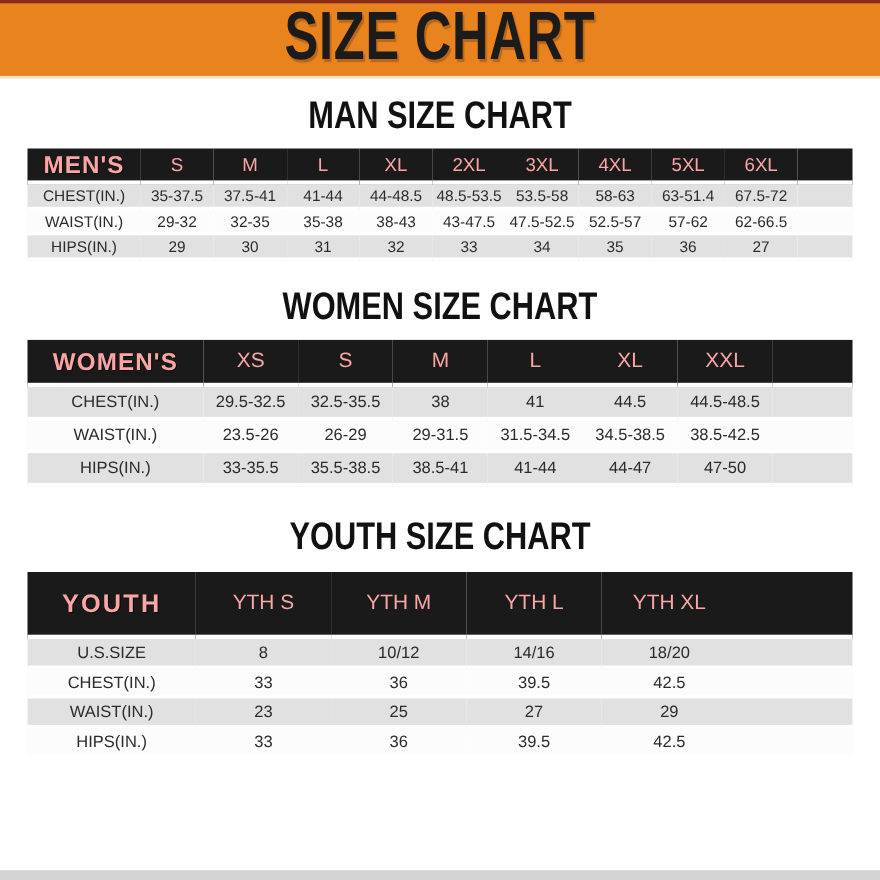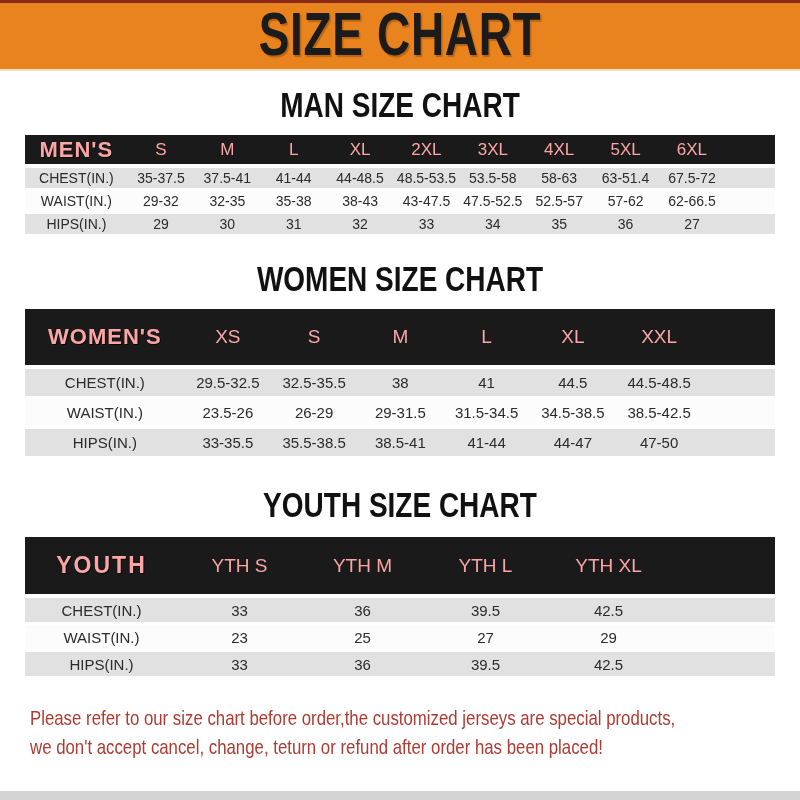--- a/index.html
+++ b/index.html
@@ -83,21 +83,21 @@
   }
   .sizetable tbody tr:nth-child(odd) td  { background: #e1e1e1; }
   .sizetable tbody tr:nth-child(even) td { background: #fcfcfc; }
 
   .tbl-men  { margin-top: 12px; }
   .tbl-men thead th   { height: 33px; font-size: 17px; }
   .tbl-men th.corner  { font-size: 22px; }
   .tbl-men tbody td   { height: 23px; font-size: 14px; }
 
   .tbl-women { margin-top: 12px; }
-  .tbl-women thead th  { height: 60px; font-size: 19px; }
+  .tbl-women thead th  { height: 43px; font-size: 19px; }
   .tbl-women th.corner { font-size: 22px; }
   .tbl-women tbody td  { height: 30px; font-size: 15px; }
 
   .tbl-youth { margin-top: 14px; }
   .tbl-youth thead th  { height: 61px; font-size: 19px; }
   .tbl-youth th.corner { font-size: 23px; letter-spacing: 2px; }
   .tbl-youth tbody td  { height: 27px; font-size: 15px; }
 
   
   .disclaimer {
@@ -259,20 +259,28 @@
         <th class="corner">YOUTH</th>
       <th>YTH S</th>
           <th>YTH M</th>
           <th>YTH L</th>
           <th>YTH XL</th>
           <th></th>
         </tr>
     </thead>
     <tbody>
         <tr>
+          <td class="rowlabel">U.S.SIZE</td>
+          <td>8</td>
+          <td>10/12</td>
+          <td>14/16</td>
+          <td>18/20</td>
+          <td></td>
+        </tr>
+        <tr>
           <td class="rowlabel">CHEST(IN.)</td>
           <td>33</td>
           <td>36</td>
           <td>39.5</td>
           <td>42.5</td>
           <td></td>
         </tr>
         <tr>
           <td class="rowlabel">WAIST(IN.)</td>
           <td>23</td>
@@ -285,20 +293,16 @@
           <td class="rowlabel">HIPS(IN.)</td>
           <td>33</td>
           <td>36</td>
           <td>39.5</td>
           <td>42.5</td>
           <td></td>
         </tr>
       </tbody>
   </table>
 
-  <div class="disclaimer">
-    <span class="disclaimer-line">Please refer to our size chart before order,the customized jerseys are special products,</span><br>
-    <span class="disclaimer-line">we don't accept cancel, change, teturn or refund after order has been placed!</span>
-  </div>
 
   <div class="bottom-strip"></div>
 
 </div>
 
 </body></html>

